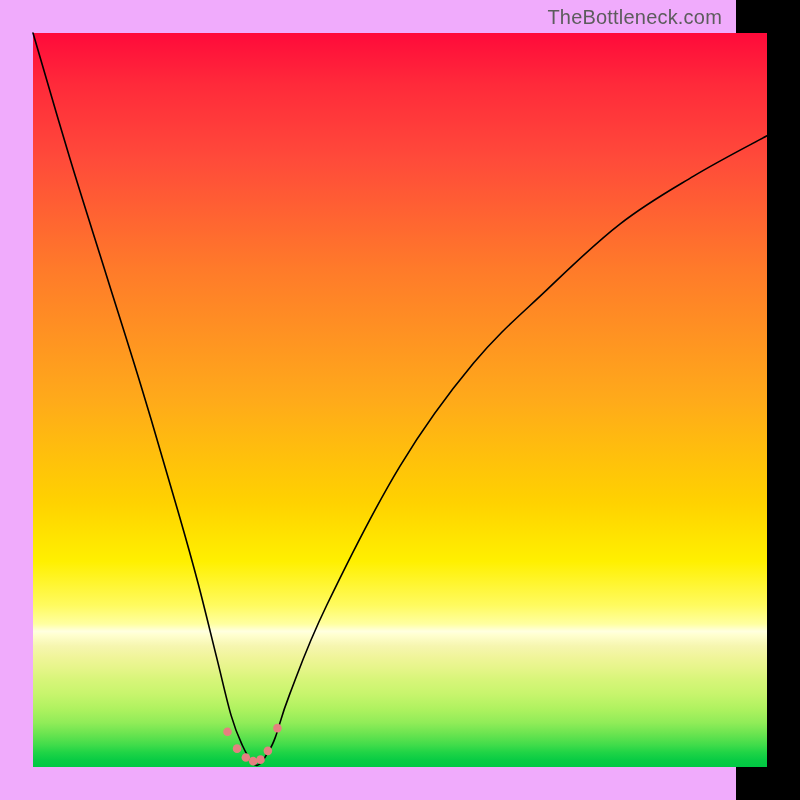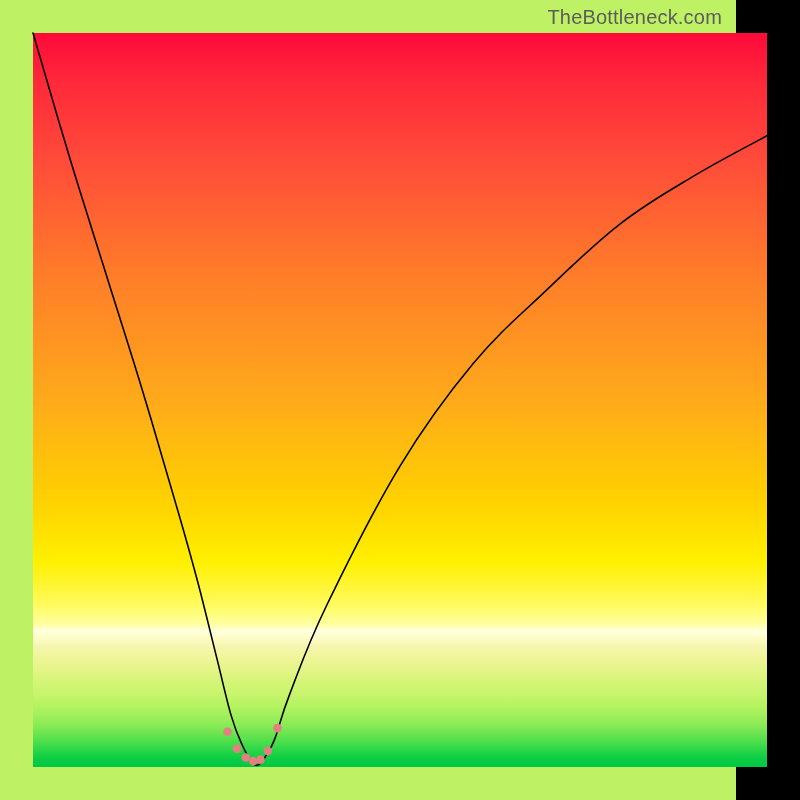--- a/index.html
+++ b/index.html
@@ -8,21 +8,21 @@
     width: 800px;
     height: 800px;
     overflow: hidden;
     font-family: Arial, Helvetica, sans-serif;
     background: #000;
   }
   .frame {
     position: relative;
     width: 736px;
     height: 800px;
-    background: #bef264;
+    background: #f0abfc;
   }
   .plot-area {
     position: absolute;
     left: 33px;
     top: 33px;
     width: 734px;
     height: 734px;
     
     background:
       linear-gradient(

